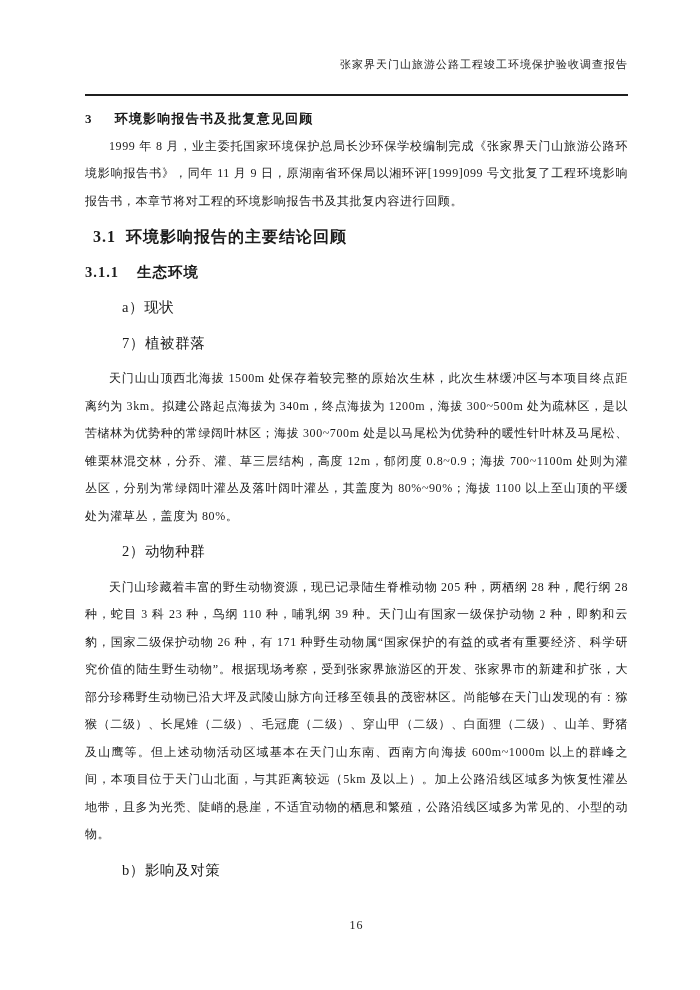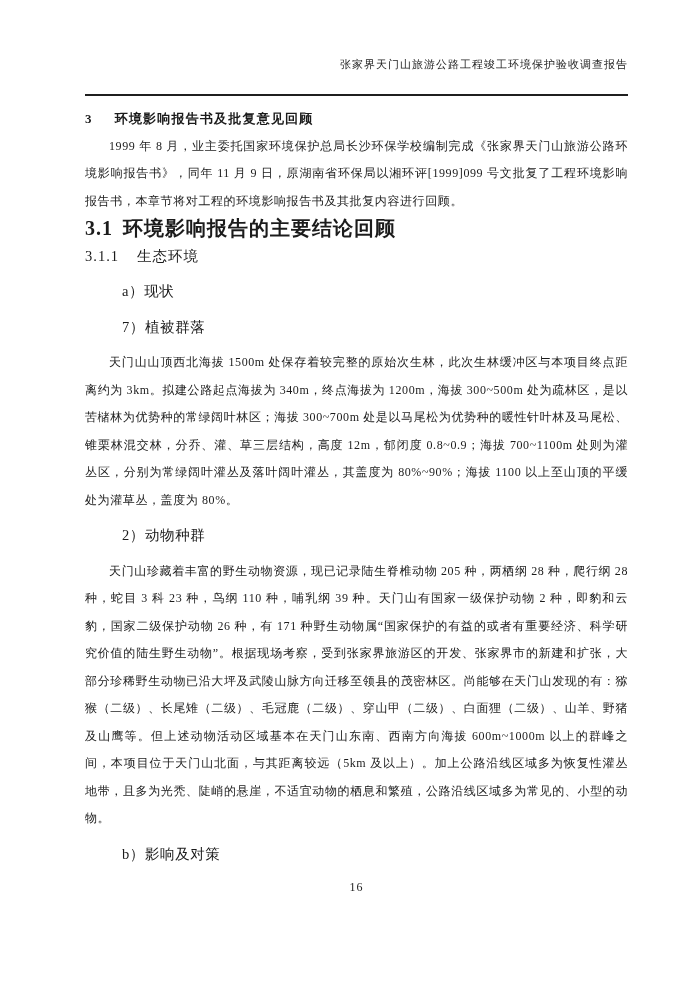--- a/index.html
+++ b/index.html
@@ -27,30 +27,30 @@
   }
   .h1 {
     font-size: 13px;
     font-weight: bold;
     letter-spacing: 1.2px;
     line-height: 27.5px;
     margin: 9px 0 0 0;
   }
   .h1 .num { margin-right: 22px; }
   .h2 {
-    font-size: 20px;
+    font-size: 16px;
     font-weight: bold;
     letter-spacing: 1px;
     line-height: 27.5px;
-    margin: 0;
+    margin: 8px;
   }
   .h2 .num { margin-right: 10px; }
   .h3 {
     font-size: 14.5px;
-    font-weight: normal;
+    font-weight: bold;
     letter-spacing: 1px;
     line-height: 27.5px;
     margin: 0;
   }
   .h3 .num { margin-right: 18px; }
   .para {
     font-size: 12px;
     line-height: 27.5px;
     letter-spacing: 0.6px;
     text-align: justify;
@@ -60,21 +60,21 @@
   .sub-item {
     font-size: 14.5px;
     line-height: 27.5px;
     letter-spacing: 0.6px;
     text-indent: 2em;
     margin: 8px;
   }
   .page-footer {
     position: absolute;
     left: 85px;
-    top: 880px;
+    top: 918px;
     width: 543px;
     text-align: center;
     font-size: 12px;
     letter-spacing: 1px;
     color: #222;
   }
 </style>
 </head>
 <body>
 

